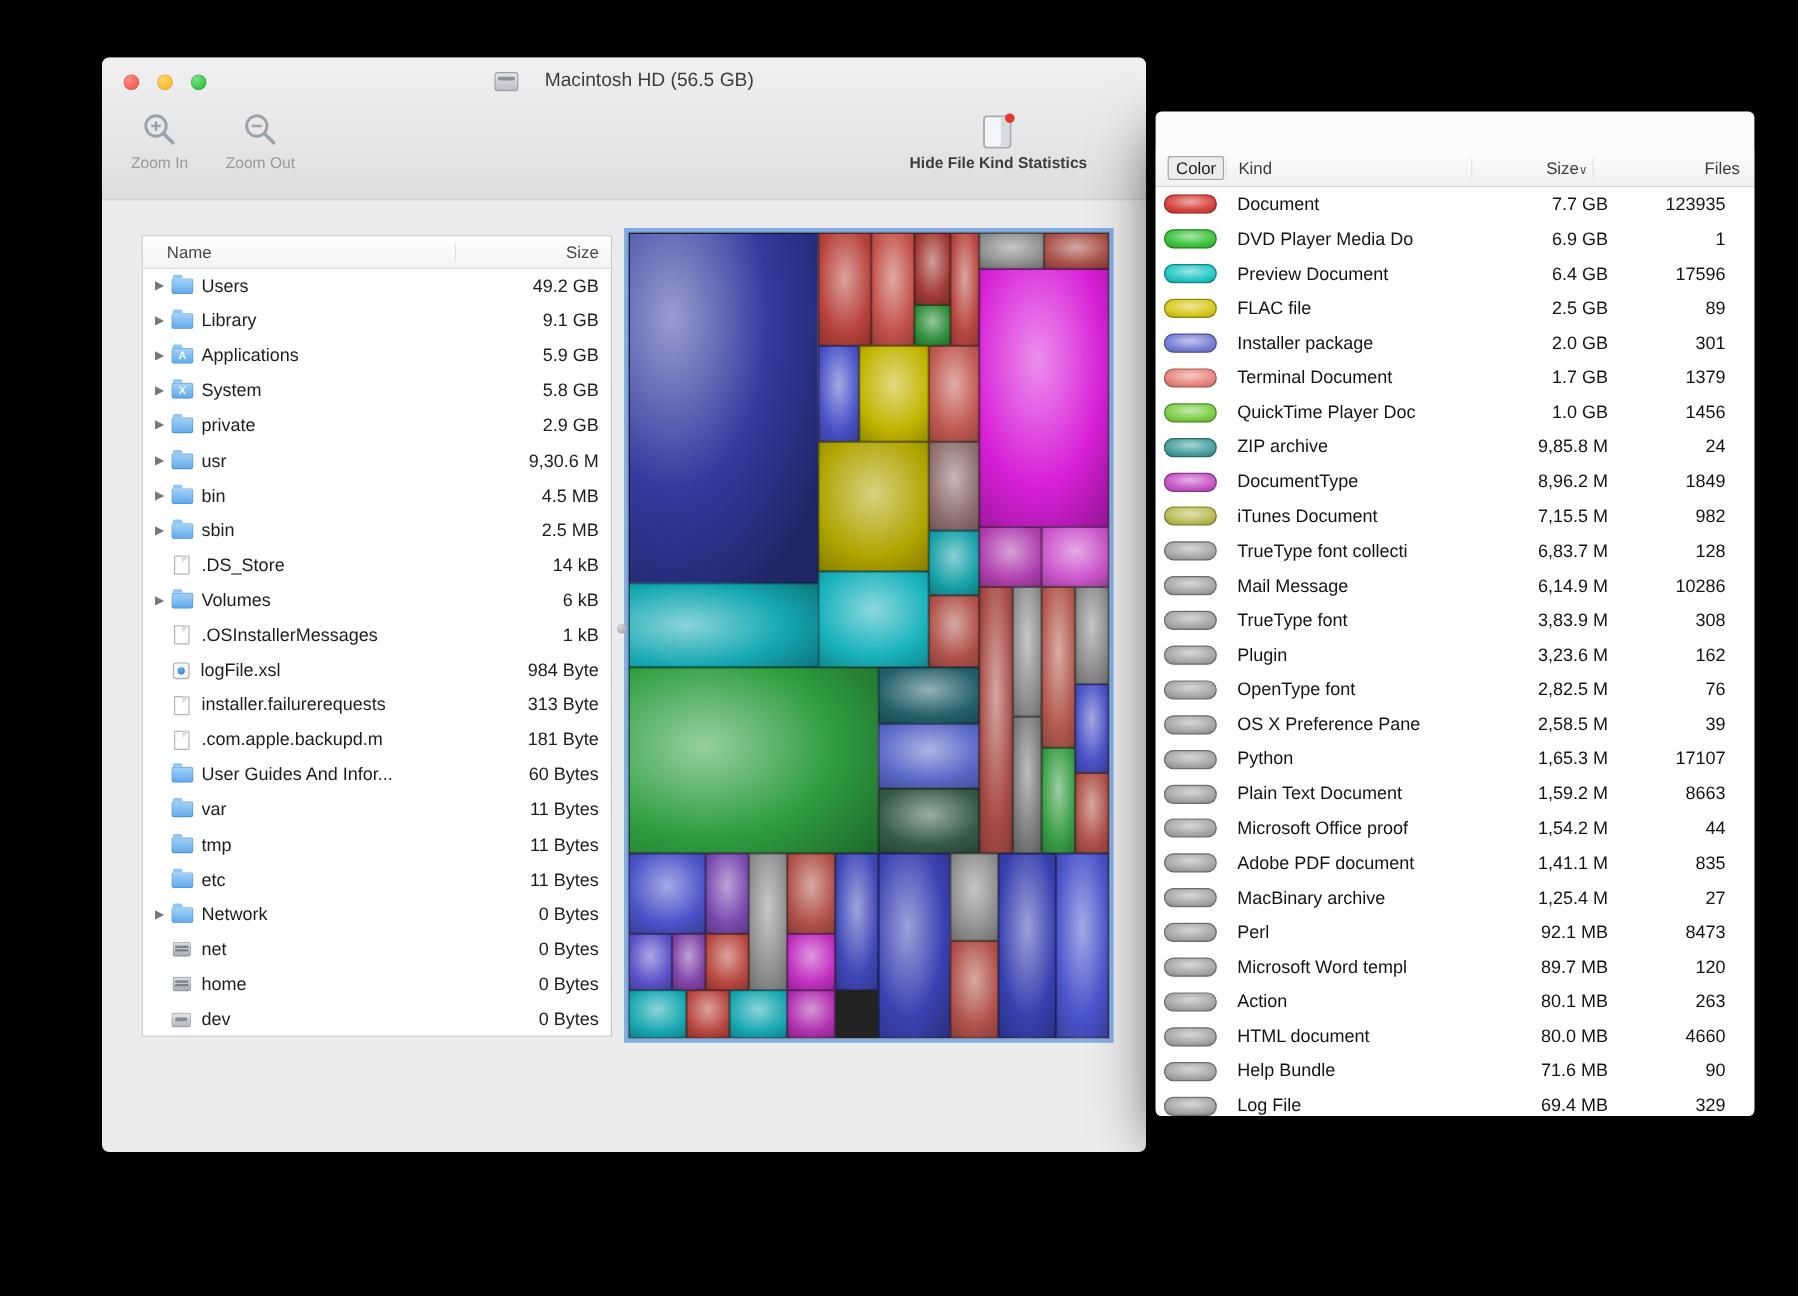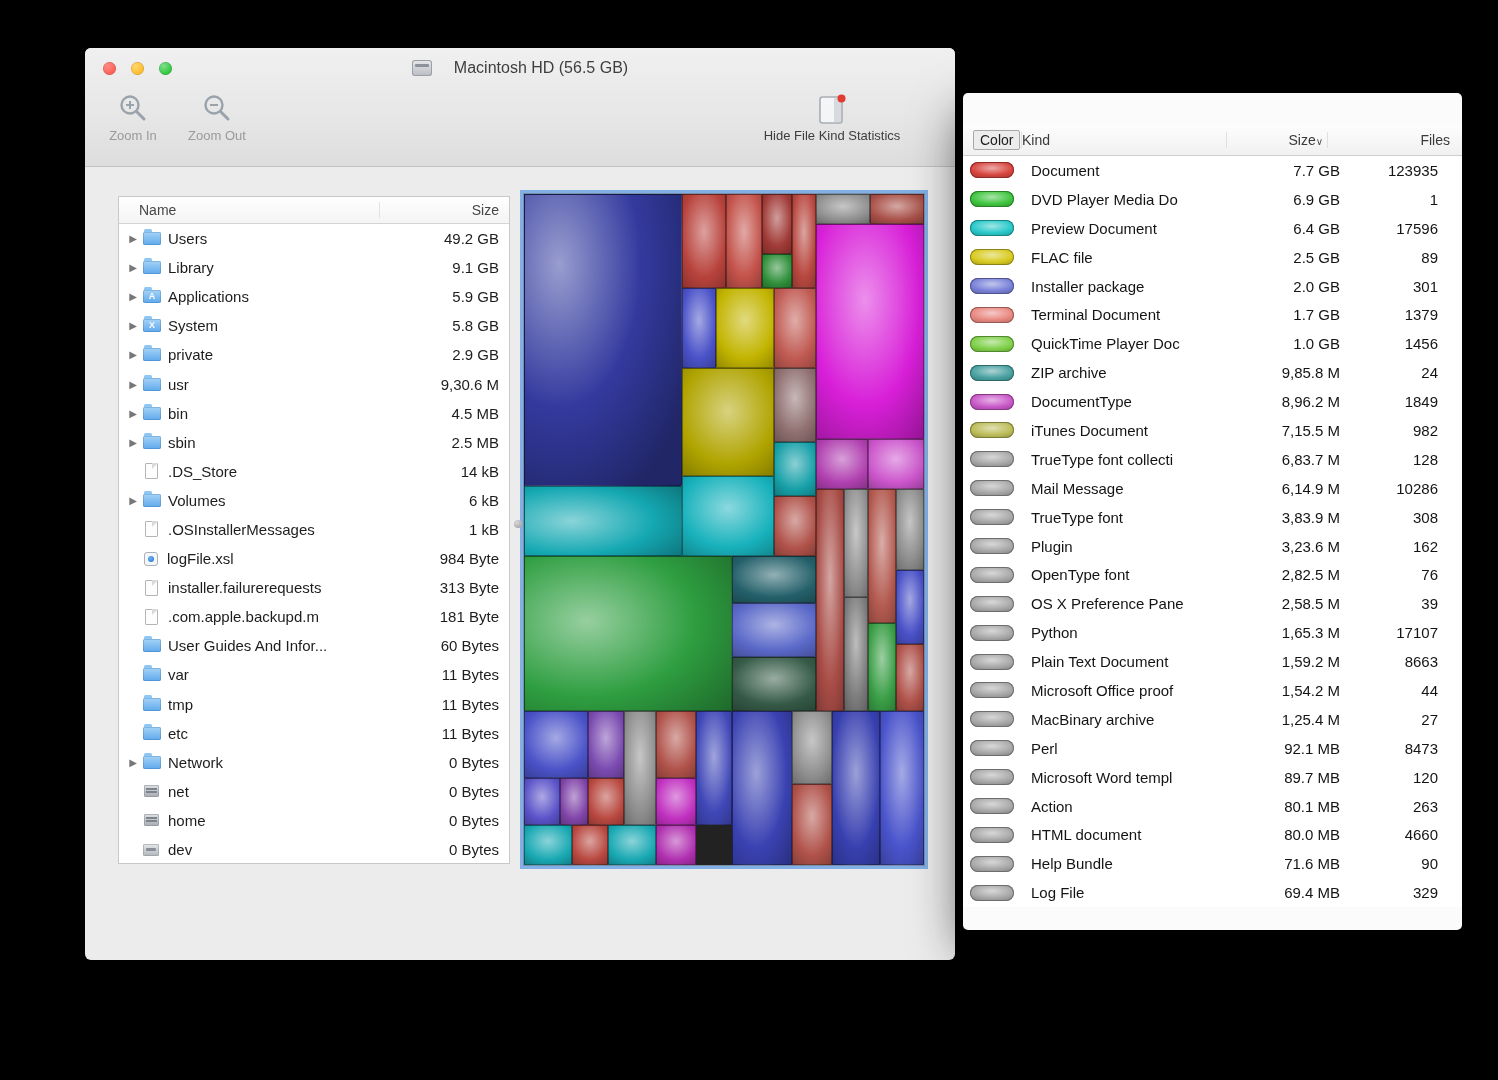--- a/index.html
+++ b/index.html
@@ -20,21 +20,21 @@
   .title-wrap{position:absolute;left:0;right:0;top:0;height:40px;display:flex;align-items:center;justify-content:center;gap:22px;}
   .title-text{font-size:16px;color:#3e3e3e;}
   .disk-icon{width:20px;height:16px;border-radius:3px;background:linear-gradient(180deg,#e8e8ea,#b9bcc2);box-shadow:inset 0 0 0 1px #9aa0a8;position:relative;}
   .disk-icon::after{content:"";position:absolute;left:3px;top:4px;right:3px;height:3px;background:#8d929a;border-radius:1px;}
 
   .toolbar{position:relative;height:76px;}
   .tool-btn{position:absolute;top:4px;width:80px;display:flex;flex-direction:column;align-items:center;gap:2px;cursor:default;}
   .tool-btn .tb-label{font-size:13px;color:#9a9a9a;}
   .tool-zoom-in{left:8px;}
   .tool-zoom-out{left:92px;}
-  .tool-hide{left:auto;right:18px;width:210px;}
+  .tool-hide{left:auto;right:18px;width:210px;font-weight:bold;}
   .tool-hide .tb-label{color:#3d3d3d;}
   .mag{width:34px;height:34px;}
   .panel-glyph{width:34px;height:34px;position:relative;}
 
   
   .file-panel{position:absolute;left:33px;top:148px;width:392px;height:668px;background:#fff;
     border:1px solid #c9c9c9;box-sizing:border-box;overflow:hidden;}
   .fp-header{height:26px;display:flex;align-items:center;border-bottom:1px solid #d4d4d4;
     background:linear-gradient(180deg,#ffffff,#f4f4f4);font-size:14px;color:#464646;}
   .fp-header .h-name{flex:1;padding-left:20px;}
@@ -74,21 +74,21 @@
     background:radial-gradient(circle at 35% 30%,#d8d8d8,#9a9a9a);}
 
   
   .drawer{position:absolute;left:963px;top:93px;width:499px;height:837px;background:#fbfbfb;
     border-radius:5px;box-shadow:0 20px 50px rgba(0,0,0,.65), 0 0 0 1px rgba(0,0,0,.4);overflow:hidden;}
   .kd-header{height:30px;display:flex;align-items:center;font-size:14px;color:#3a3a3a;
     background:linear-gradient(180deg,#fdfdfd,#f1f1f1);border-bottom:1px solid #cfcfcf;margin-top:32px;}
   .kd-header .h-color{width:58px;padding-left:10px;box-sizing:border-box;}
   .kd-header .h-color .h-color-inner{display:inline-block;border:1px solid #a8a8a8;background:#ececec;
     padding:1px 6px;border-radius:2px;color:#1c1c1c;}
-  .kd-header .h-kind{flex:1;border-left:1px solid #e0e0e0;}
+  .kd-header .h-kind{flex:1;padding-left:10px;border-left:1px solid #e0e0e0;}
   .kd-header .h-size{width:96px;text-align:right;padding-right:4px;border-left:1px solid #e0e0e0;}
   .kd-header .h-files{width:122px;text-align:right;padding-right:12px;border-left:1px solid #e0e0e0;}
   .sort-chev{font-family:"DejaVu Sans",sans-serif;font-size:10px;color:#555;}
   .kind-row{height:28.9px;display:flex;align-items:center;font-size:15px;color:#141414;background:#fff;}
   .kind-row .c-color{width:58px;display:flex;justify-content:center;flex:0 0 58px;}
   .swatch{width:44px;height:16px;border-radius:8px;}
   .kind-row .c-kind{flex:1;padding-left:10px;white-space:nowrap;overflow:hidden;}
   .kind-row .c-size{width:96px;text-align:right;white-space:nowrap;flex:0 0 96px;}
   .kind-row .c-files{width:122px;text-align:right;padding-right:24px;white-space:nowrap;flex:0 0 122px;box-sizing:border-box;}
 </style>
@@ -490,20 +490,28 @@
             <span class="swatch" style="background: radial-gradient(65% 60% at 50% 38%, rgb(216, 216, 216), rgb(168, 168, 168) 72%, rgb(148, 148, 148)); box-shadow: rgb(109, 109, 109) 0px 0px 0px 1px inset;"></span>
           </span>
           <span class="c-kind">Microsoft Office proof</span>
           <span class="c-size">1,54.2 M</span>
           <span class="c-files">44</span>
         </div>
         <div class="kind-row">
           <span class="c-color">
             <span class="swatch" style="background: radial-gradient(65% 60% at 50% 38%, rgb(216, 216, 216), rgb(168, 168, 168) 72%, rgb(148, 148, 148)); box-shadow: rgb(109, 109, 109) 0px 0px 0px 1px inset;"></span>
           </span>
+          <span class="c-kind">Adobe PDF document</span>
+          <span class="c-size">1,41.1 M</span>
+          <span class="c-files">835</span>
+        </div>
+        <div class="kind-row">
+          <span class="c-color">
+            <span class="swatch" style="background: radial-gradient(65% 60% at 50% 38%, rgb(216, 216, 216), rgb(168, 168, 168) 72%, rgb(148, 148, 148)); box-shadow: rgb(109, 109, 109) 0px 0px 0px 1px inset;"></span>
+          </span>
           <span class="c-kind">MacBinary archive</span>
           <span class="c-size">1,25.4 M</span>
           <span class="c-files">27</span>
         </div>
         <div class="kind-row">
           <span class="c-color">
             <span class="swatch" style="background: radial-gradient(65% 60% at 50% 38%, rgb(216, 216, 216), rgb(168, 168, 168) 72%, rgb(148, 148, 148)); box-shadow: rgb(109, 109, 109) 0px 0px 0px 1px inset;"></span>
           </span>
           <span class="c-kind">Perl</span>
           <span class="c-size">92.1 MB</span>

